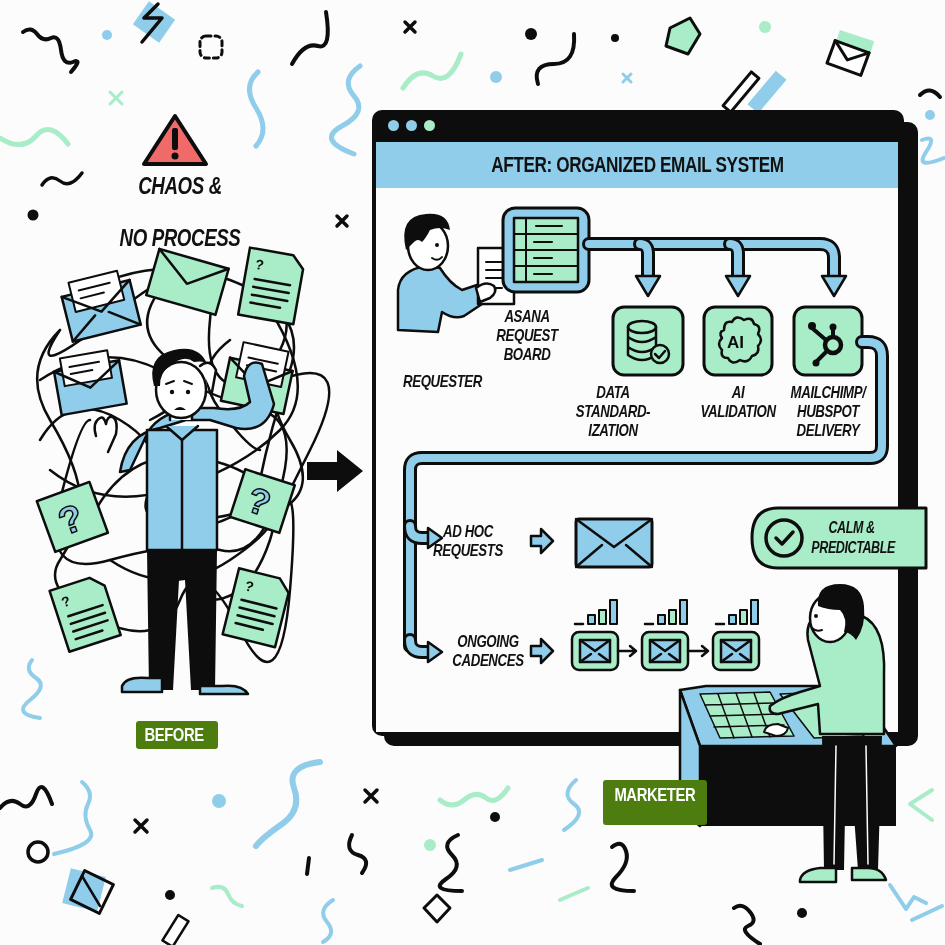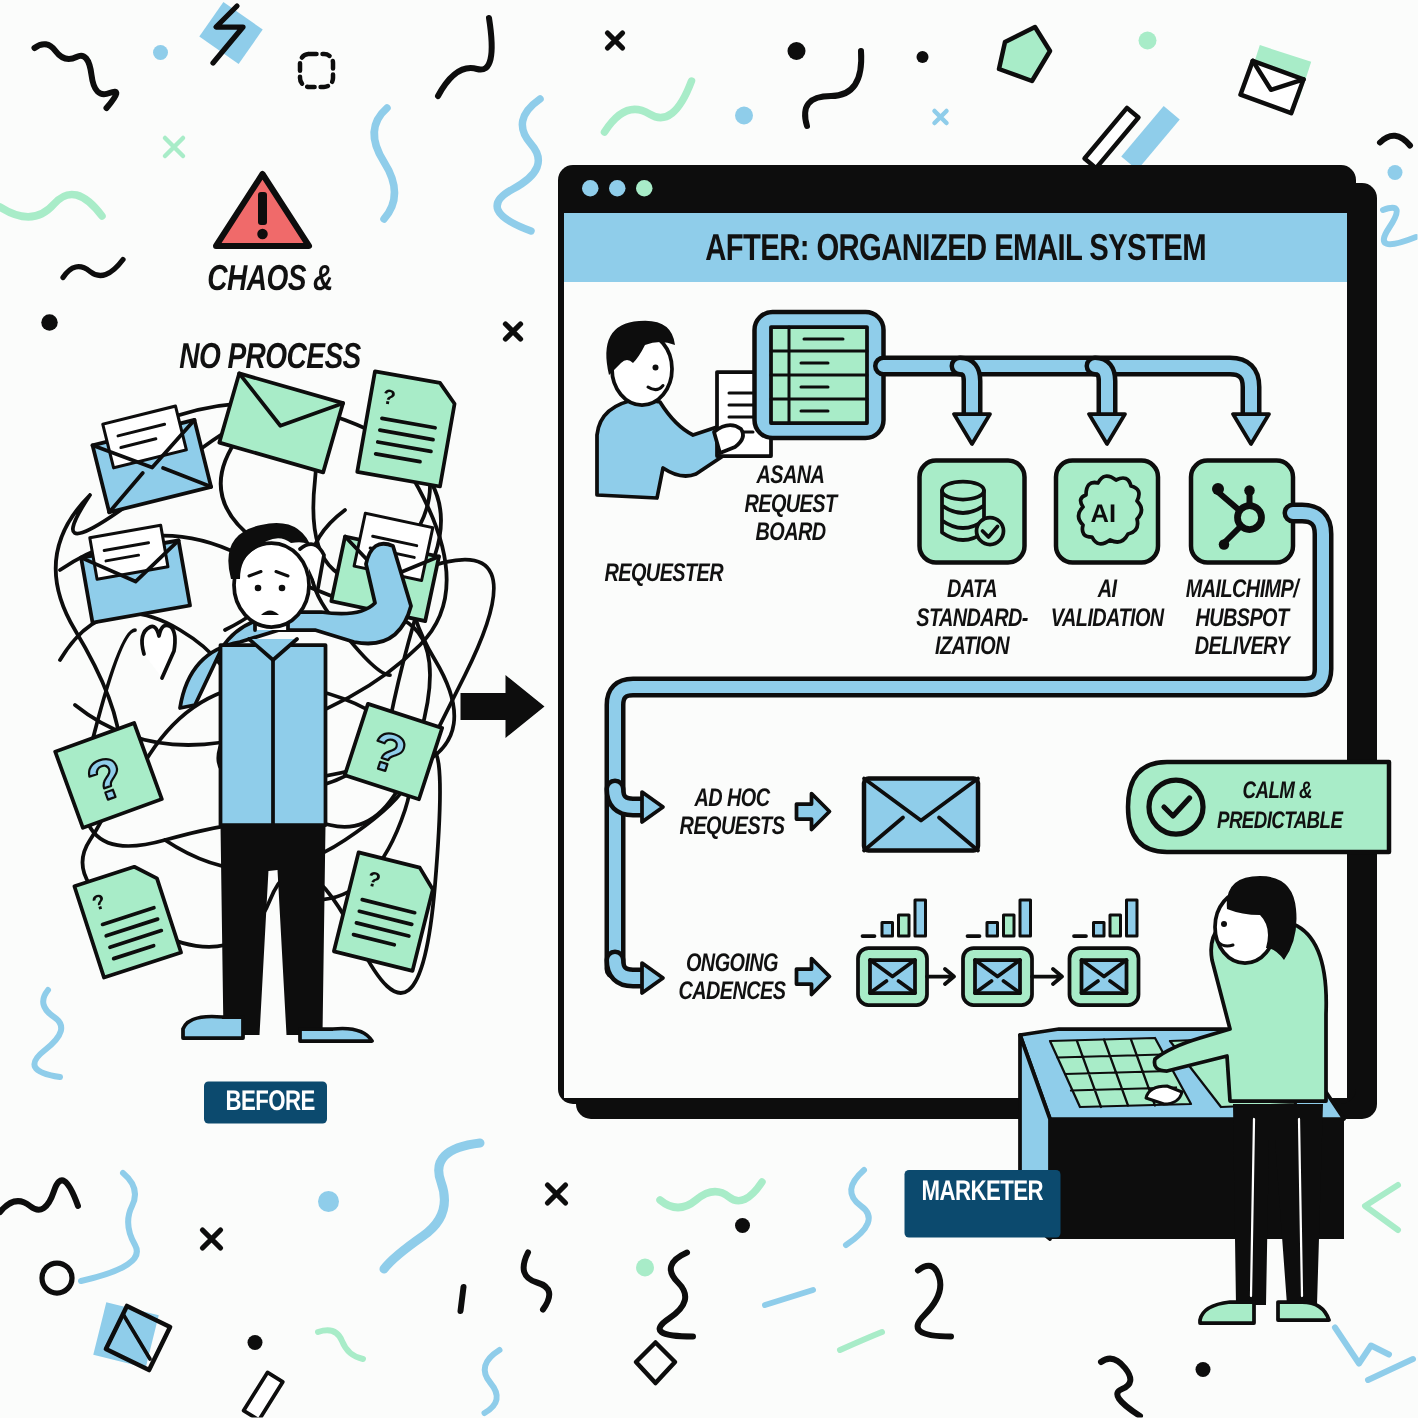--- a/index.html
+++ b/index.html
@@ -1,21 +1,21 @@
 <!DOCTYPE html>
 <html><head>
 <meta charset="utf-8">
 <style>
   html,body{margin:0;padding:0;}
   body{width:945px;height:945px;background:#fbfcfb;position:relative;overflow:hidden;font-family:"Liberation Sans",sans-serif;}
   .abs{position:absolute;}
   .cond{font-family:"Liberation Sans",sans-serif;font-weight:700;letter-spacing:-0.5px;transform:scaleX(0.78);transform-origin:center;display:inline-block;}
   .lbl{position:absolute;text-align:center;color:#111;font-weight:700;font-size:17px;line-height:19px;font-style:italic;}
   .lbl span{display:block;}
-  .tag{position:absolute;background:#0c4a6e;color:#fff;font-weight:700;font-size:19px;border-radius:3px;text-align:right;}
+  .tag{position:absolute;background:#4d7c0f;color:#fff;font-weight:700;font-size:19px;border-radius:3px;text-align:left;}
   svg{position:absolute;left:0;top:0;}
 </style>
 </head>
 <body>
 
 <svg width="945" height="945" viewBox="0 0 945 945" fill="none" stroke-linecap="round" stroke-linejoin="round">
 
   <path d="M23 32 q8 -6 14 2 t14 4 t10 12 t12 12 t-2 10" stroke="#0d0d0d" stroke-width="4"></path>
   <circle cx="107" cy="35" r="5" fill="#8fcdea"></circle>
   <rect x="138" y="8" width="32" height="28" fill="#8fcdea" transform="rotate(35 154 22)"></rect>
@@ -182,21 +182,21 @@
   <path d="M2 14 h30 v-12 l26 21 l-26 21 v-12 h-30 z" fill="#0d0d0d"></path>
 </svg>
 
 <div class="abs" style="left:384px;top:122px;width:534px;height:624px;background:#0d0d0d;border-radius:10px;"></div>
 <div class="abs" style="left:372px;top:110px;width:532px;height:626px;background:#0d0d0d;border-radius:10px;">
   <div style="position:absolute;left:0;top:0;width:100%;height:35px;">
     <span style="position:absolute;left:16px;top:10px;width:11px;height:11px;border-radius:50%;background:#8fcdea;"></span>
     <span style="position:absolute;left:34px;top:10px;width:11px;height:11px;border-radius:50%;background:#8fcdea;"></span>
     <span style="position:absolute;left:52px;top:10px;width:11px;height:11px;border-radius:50%;background:#a8ecc8;"></span>
   </div>
-  <div style="position:absolute;left:4px;top:32px;width:522px;height:46px;background:#8fcdea;text-align:center;line-height:46px;font-size:25px;color:#111;font-weight:700;">
+  <div style="position:absolute;left:4px;top:32px;width:522px;height:46px;background:#8fcdea;text-align:center;line-height:46px;font-size:22px;color:#111;font-weight:700;">
     <span class="cond">AFTER: ORGANIZED EMAIL SYSTEM</span>
   </div>
   <div style="position:absolute;left:4px;top:78px;width:522px;height:544px;background:#fbfcfb;"></div>
 </div>
 
 <svg width="945" height="945" viewBox="0 0 945 945" fill="none" stroke-linecap="round" stroke-linejoin="round">
 
   <path d="M398 330 v-40 q2 -20 28 -24 l14 2 q10 16 22 22 l24 -8 l8 14 l-30 20 q-10 4 -22 -4 l-4 20 z" fill="#8fcdea" stroke="#0d0d0d" stroke-width="2.5"></path>
   <ellipse cx="428" cy="246" rx="20" ry="24" fill="#fff" stroke="#0d0d0d" stroke-width="2.5"></ellipse>
   <path d="M406 250 q-8 -34 20 -36 q22 -2 24 16 q-10 -4 -20 0 q-4 8 -8 12 q-4 -4 -8 0 z" fill="#0d0d0d"></path>
@@ -305,35 +305,35 @@
 </svg>
 
 <div class="lbl" style="left:392px;top:342px;width:100px;margin-top:30px;">
   <span class="cond">REQUESTER</span>
 </div>
 <div class="lbl" style="left:477px;top:307px;width:100px;">
   <span class="cond">ASANA</span>
   <span class="cond">REQUEST</span>
   <span class="cond">BOARD</span>
 </div>
-<div class="lbl" style="left:600px;top:383px;width:96px;">
+<div class="lbl" style="left:565px;top:383px;width:96px;">
   <span class="cond">DATA</span>
   <span class="cond">STANDARD-</span>
   <span class="cond">IZATION</span>
 </div>
 <div class="lbl" style="left:690px;top:383px;width:96px;">
   <span class="cond">AI</span>
   <span class="cond">VALIDATION</span>
 </div>
 <div class="lbl" style="left:778px;top:383px;width:100px;">
   <span class="cond">MAILCHIMP/</span>
   <span class="cond">HUBSPOT</span>
   <span class="cond">DELIVERY</span>
 </div>
-<div class="lbl" style="left:442px;top:522px;width:92px;">
+<div class="lbl" style="left:422px;top:522px;width:92px;">
   <span class="cond">AD HOC</span>
   <span class="cond">REQUESTS</span>
 </div>
 <div class="lbl" style="left:440px;top:632px;width:96px;">
   <span class="cond">ONGOING</span>
   <span class="cond">CADENCES</span>
 </div>
 <div class="lbl" style="left:800px;top:518px;width:103px;font-size:16px;line-height:20px;">
   <span class="cond">CALM &amp;</span>
   <span class="cond">PREDICTABLE</span>

